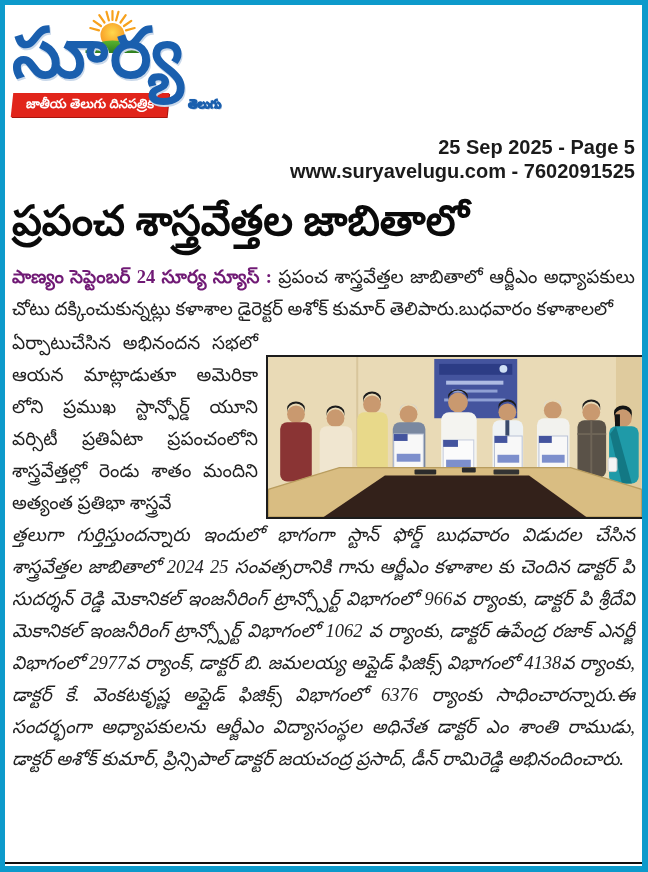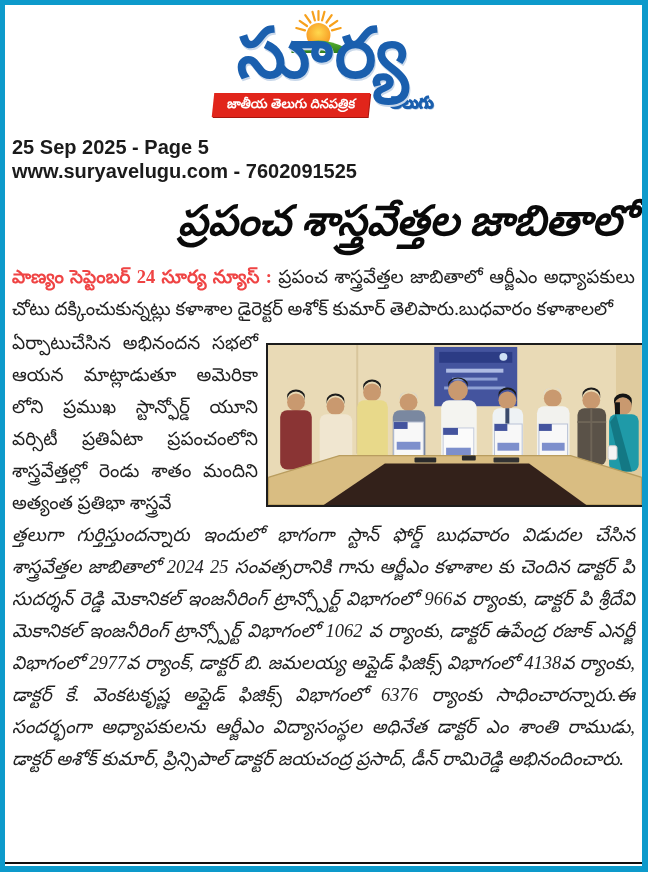--- a/index.html
+++ b/index.html
@@ -19,58 +19,58 @@
   .frame{position:absolute;background:var(--frame);z-index:5;}
   .frame-top{left:0;top:0;width:648px;height:5px;}
   .frame-left{left:0;top:0;width:5px;height:872px;}
   .frame-right{right:0;top:0;width:6px;height:872px;}
   .frame-bottom{left:0;bottom:0;width:648px;height:6px;}
   .bottom-rule{position:absolute;left:5px;right:6px;bottom:8px;height:2px;background:#101010;z-index:5;}
 
   .content{position:absolute;left:5px;top:5px;right:6px;bottom:10px;padding:6px 7px 0 7px;}
 
   
-  .masthead{position:relative;text-align:center;height:118px;}
+  .masthead{position:relative;height:118px;}
   .logo-wrap{position:relative;display:inline-block;}
   .sun-icon{position:absolute;left:50%;top:-4px;transform:translateX(-54%);z-index:0;}
   .masthead-title{
     position:relative;z-index:1;
     font-size:70px;line-height:86px;font-weight:800;color:var(--brand);
     text-shadow:1px 2px 0 #c9d8ea;
     font-family:"Liberation Serif","DejaVu Serif",serif;
     letter-spacing:2px;
   }
   .logo-row{display:flex;justify-content:center;align-items:center;gap:20px;margin-top:-4px;}
   .masthead-tagline{
     background:var(--red);color:#ffffff;
     font-family:"Liberation Sans","DejaVu Sans",sans-serif;
     font-size:13px;font-weight:700;padding:3px 14px;transform:skewX(-6deg);
     box-shadow:1px 1px 0 #a8150d;
   }
   .language-badge{
     font-family:Liberation Sans, sans-serif;
-    font-size:16px;font-weight:800;color:#eaf2fb;
+    font-size:12px;font-weight:800;color:#eaf2fb;
     -webkit-text-stroke:1.1px var(--brand);
     text-shadow:0 0 1px var(--brand),1px 1px 0 #9db9d9;
   }
 
   
-  .dateline{margin-top:6px;text-align:left;font-family:"Liberation Sans","DejaVu Sans",sans-serif;color:#1b1b1b;}
+  .dateline{margin-top:6px;text-align:right;font-family:"Liberation Sans","DejaVu Sans",sans-serif;color:#1b1b1b;}
   .dateline .dl{font-size:20px;line-height:24px;font-weight:600;}
 
   
-  .headline{text-align:right;color:#0a0a0a;font-style:italic;}
+  .headline{text-align:left;color:#0a0a0a;}
   .headline-1{margin-top:12px;font-size:42px;line-height:52px;font-weight:800;}
   .headline-2{margin-top:8px;font-size:60px;line-height:72px;font-weight:800;}
 
   
   .article{margin-top:14px;font-size:18.5px;line-height:32px;text-align:justify;color:#1f1f1f;}
   .article p{margin:0;}
-  .lead{font-weight:800;color:#ef4444;}
-  .mid-row{display:flex;align-items:center;gap:8px;margin-top:2px;}
+  .lead{font-weight:800;color:#701a75;}
+  .mid-row{display:flex;align-items:flex-end;gap:8px;margin-top:2px;}
   .left-col{flex:0 0 246px;}
   .photo-box{
     flex:0 0 auto;width:374px;height:160px;margin-top:4px;
     border:2px solid #1c1c1c;background:#e9dab6;overflow:hidden;
   }
   .bottom-block{margin-top:2px;font-style:italic;}
 </style>
 </head>
 <body>
 

